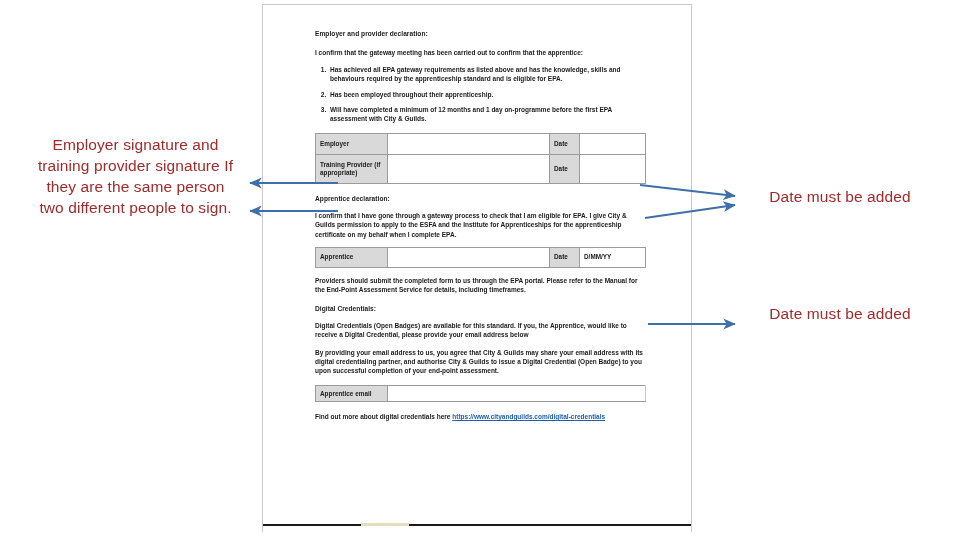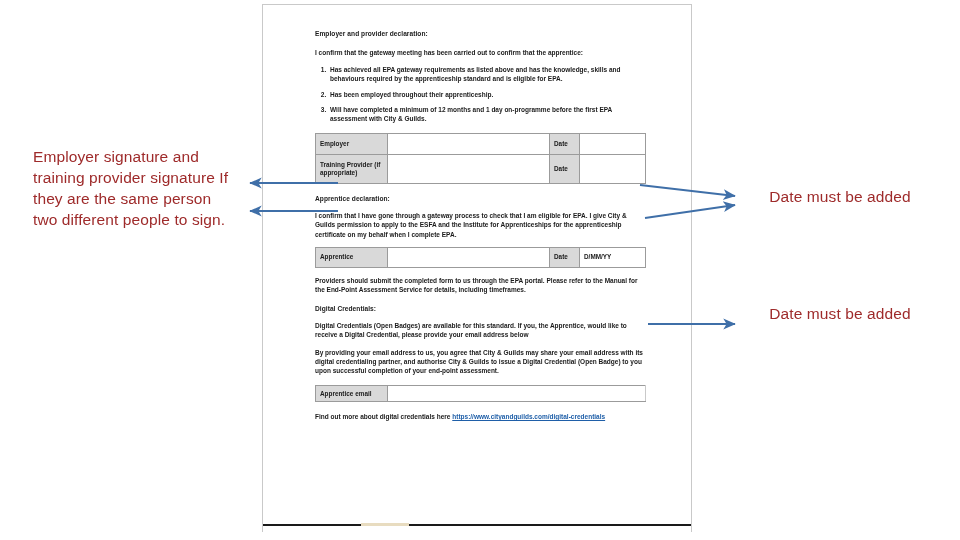--- a/index.html
+++ b/index.html
@@ -14,21 +14,21 @@
   
   .callout {
     position: absolute;
     color: #9e2a2a;
     font-family: "Liberation Sans", sans-serif;
     font-size: 15.5px;
     line-height: 21px;
     font-weight: 400;
     letter-spacing: .1px;
   }
-  #callout-left  { left: 33px;  top: 146px; width: 205px; text-align: left; }
+  #callout-left  { left: 33px;  top: 134px; width: 205px; text-align: center; }
   #callout-r1    { left: 745px; top: 186px; width: 190px; text-align: center; }
   #callout-r2    { left: 745px; top: 303px; width: 190px; text-align: center; }
 
   
   #doc-page {
     position: absolute;
     left: 262px; top: 4px;
     width: 430px; height: 528px;
     background: #ffffff;
     border: 1px solid #c9c9c9;

